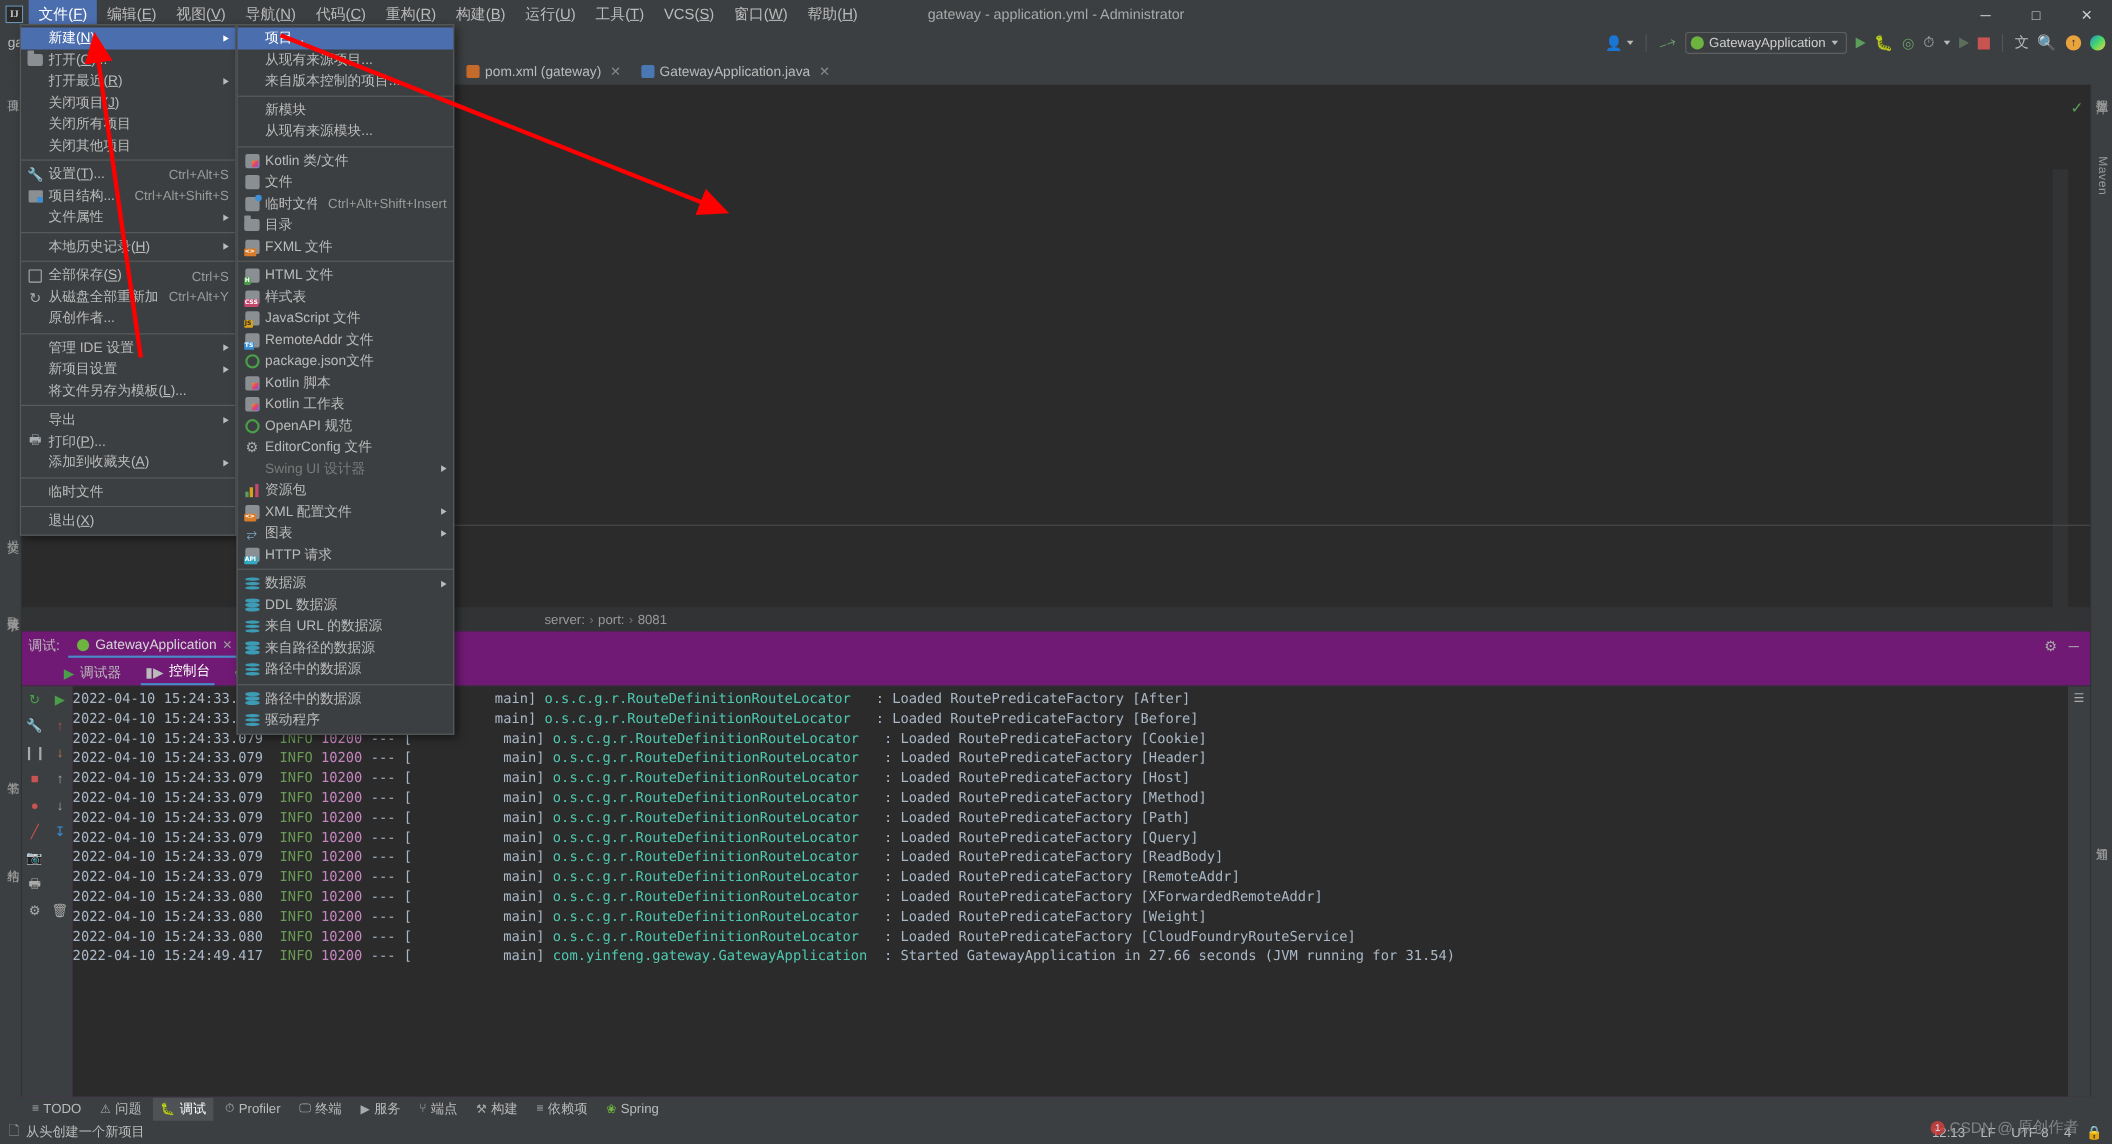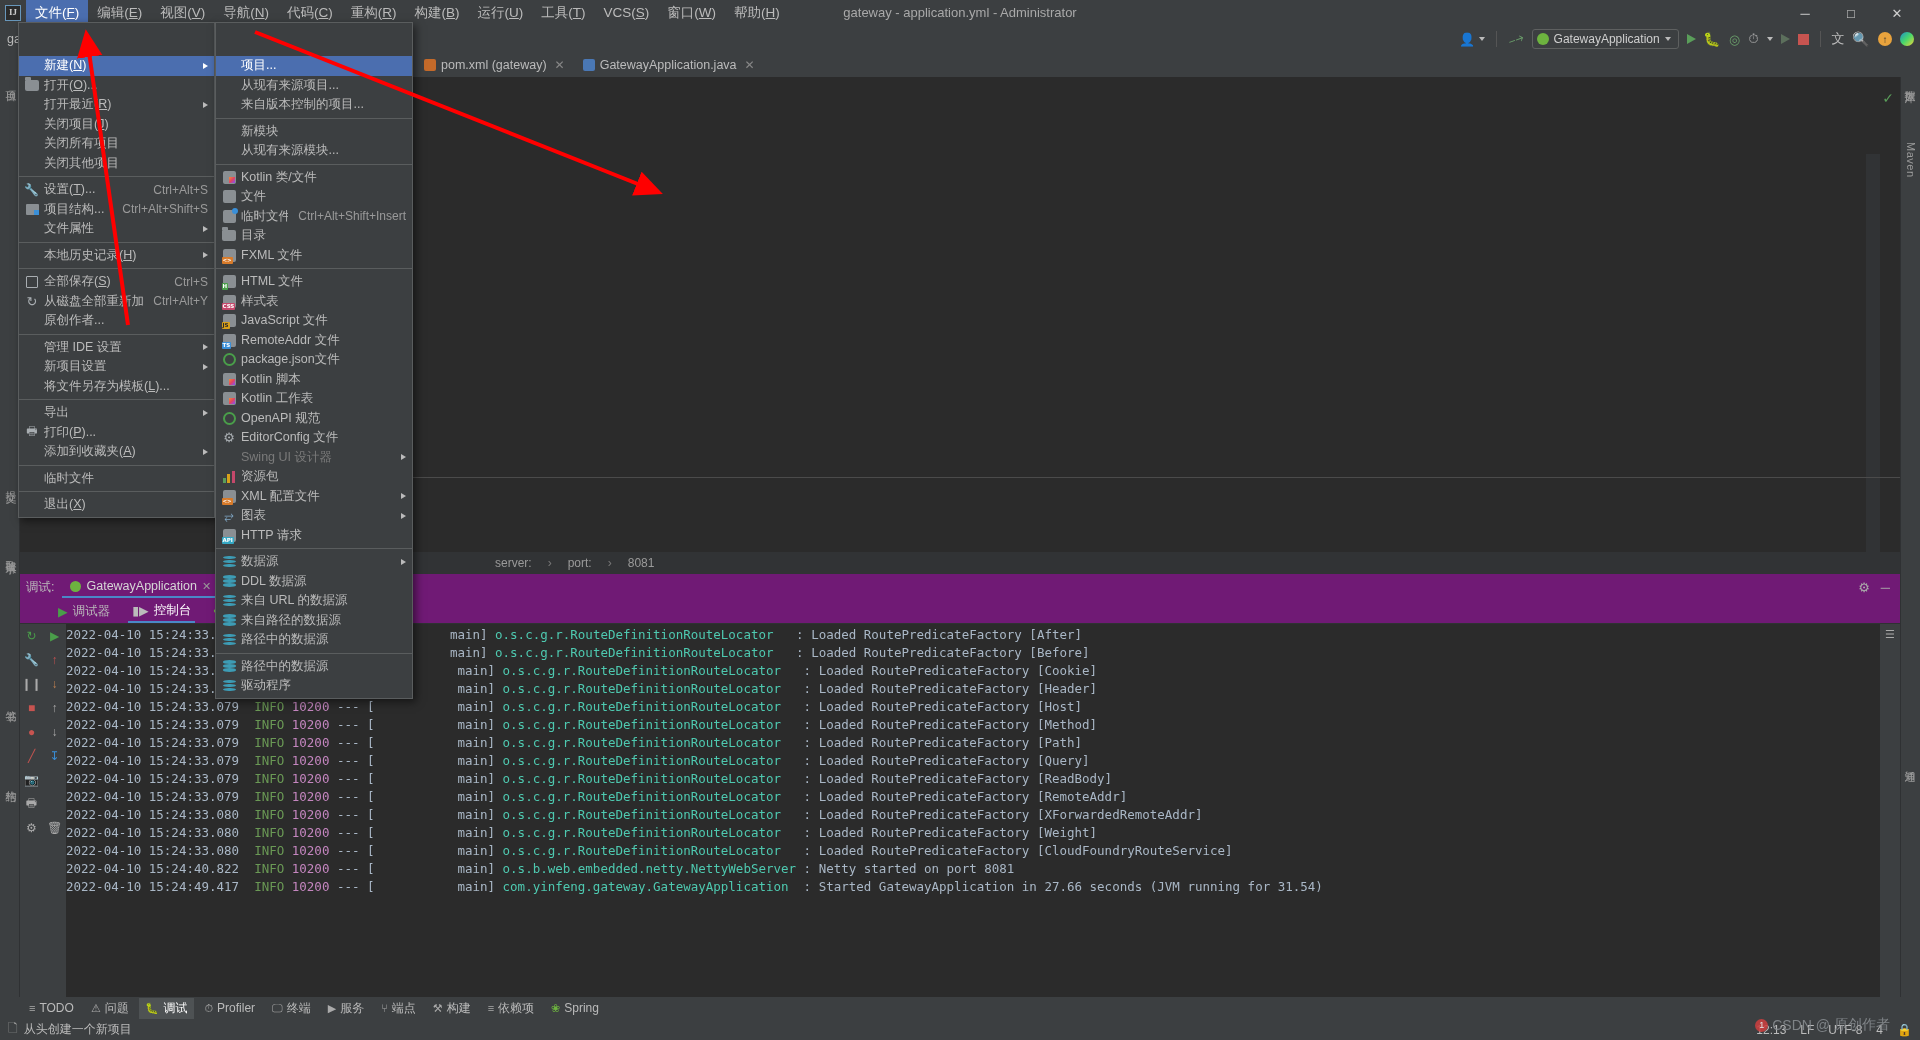--- a/index.html
+++ b/index.html
@@ -103,21 +103,21 @@
     color: #a9b7c6; padding-top: 110px; padding-left: 60px; white-space: pre;
   }
   .ln { display: block; height: 22px; }
   .yml-key { color: #a9b7c6; }
   .yml-val { color: #6a8759; }
   .editor-divider {
     position: absolute; left: 20px; top: 477px; width: 1880px; height: 1px; background: #4b4b4b;
   }
   .breadcrumbs-bot {
     position: absolute; left: 20px; top: 552px; width: 1880px; height: 22px;
-    background: #313335; display: flex; align-items: center; gap: 16px;
+    background: #313335; display: flex; align-items: center; gap: 4px;
     font-size: 12px; color: #9a9a9a; padding-left: 475px;
   }
   .gutter-right {
     position: absolute; right: 20px; top: 77px; width: 14px; height: 470px; background: #313335;
   }
   .check-mark { position: absolute; right: 26px; top: 90px; color: #5a9e5a; font-size: 14px; }
 
   
   .debugpanel {
     position: absolute; left: 20px; top: 574px; width: 1880px; height: 423px;
@@ -187,21 +187,21 @@
   .menu {
     position: absolute; background: #3c3f41; border: 1px solid #5a5d5e;
     box-shadow: 3px 3px 8px rgba(0,0,0,0.5); z-index: 60; padding: 2px 0;
   }
   #file-menu { left: 18px; top: 22px; width: 197px; }
   #new-menu  { left: 215px; top: 22px; width: 198px; }
   .mrow {
     display: flex; align-items: center; height: 19.5px; padding: 0 6px 0 4px;
     font-size: 12.5px; color: #bbbbbb; white-space: nowrap; position: relative;
   }
-  .mrow.hl { background: #4b6eaf; color: #ffffff; margin-top: 31px; }
+  .mrow.hl { background: #4b6eaf; color: #ffffff; }
   .mrow.disabled { color: #7a7a7a; }
   .mrow .mi-icon {
     width: 18px; min-width: 18px; display: flex; align-items: center; justify-content: center;
     font-size: 11px; margin-right: 3px;
   }
   .mrow .mi-label { flex: 1; overflow: hidden; text-overflow: clip; }
   .mrow .mi-acc { color: #9a9a9a; font-size: 12px; padding-left: 10px; }
   .mrow .mi-arrow {
     position: absolute; right: 6px; width: 0; height: 0;
     border-left: 5px solid #bbbbbb; border-top: 3.5px solid transparent; border-bottom: 3.5px solid transparent;
@@ -422,21 +422,20 @@
         <div class="logline"><span class="c-date">2022-04-10 15:24:33.079</span>  <span class="c-info">INFO</span> <span class="c-pid">10200</span> <span class="c-dash">--- [</span><span class="c-thread">           main</span><span class="c-dash">] </span><span class="c-logger">o.s.c.g.r.RouteDefinitionRouteLocator   </span><span class="c-msg">: Loaded RoutePredicateFactory [Header]</span></div>
         <div class="logline"><span class="c-date">2022-04-10 15:24:33.079</span>  <span class="c-info">INFO</span> <span class="c-pid">10200</span> <span class="c-dash">--- [</span><span class="c-thread">           main</span><span class="c-dash">] </span><span class="c-logger">o.s.c.g.r.RouteDefinitionRouteLocator   </span><span class="c-msg">: Loaded RoutePredicateFactory [Host]</span></div>
         <div class="logline"><span class="c-date">2022-04-10 15:24:33.079</span>  <span class="c-info">INFO</span> <span class="c-pid">10200</span> <span class="c-dash">--- [</span><span class="c-thread">           main</span><span class="c-dash">] </span><span class="c-logger">o.s.c.g.r.RouteDefinitionRouteLocator   </span><span class="c-msg">: Loaded RoutePredicateFactory [Method]</span></div>
         <div class="logline"><span class="c-date">2022-04-10 15:24:33.079</span>  <span class="c-info">INFO</span> <span class="c-pid">10200</span> <span class="c-dash">--- [</span><span class="c-thread">           main</span><span class="c-dash">] </span><span class="c-logger">o.s.c.g.r.RouteDefinitionRouteLocator   </span><span class="c-msg">: Loaded RoutePredicateFactory [Path]</span></div>
         <div class="logline"><span class="c-date">2022-04-10 15:24:33.079</span>  <span class="c-info">INFO</span> <span class="c-pid">10200</span> <span class="c-dash">--- [</span><span class="c-thread">           main</span><span class="c-dash">] </span><span class="c-logger">o.s.c.g.r.RouteDefinitionRouteLocator   </span><span class="c-msg">: Loaded RoutePredicateFactory [Query]</span></div>
         <div class="logline"><span class="c-date">2022-04-10 15:24:33.079</span>  <span class="c-info">INFO</span> <span class="c-pid">10200</span> <span class="c-dash">--- [</span><span class="c-thread">           main</span><span class="c-dash">] </span><span class="c-logger">o.s.c.g.r.RouteDefinitionRouteLocator   </span><span class="c-msg">: Loaded RoutePredicateFactory [ReadBody]</span></div>
         <div class="logline"><span class="c-date">2022-04-10 15:24:33.079</span>  <span class="c-info">INFO</span> <span class="c-pid">10200</span> <span class="c-dash">--- [</span><span class="c-thread">           main</span><span class="c-dash">] </span><span class="c-logger">o.s.c.g.r.RouteDefinitionRouteLocator   </span><span class="c-msg">: Loaded RoutePredicateFactory [RemoteAddr]</span></div>
         <div class="logline"><span class="c-date">2022-04-10 15:24:33.080</span>  <span class="c-info">INFO</span> <span class="c-pid">10200</span> <span class="c-dash">--- [</span><span class="c-thread">           main</span><span class="c-dash">] </span><span class="c-logger">o.s.c.g.r.RouteDefinitionRouteLocator   </span><span class="c-msg">: Loaded RoutePredicateFactory [XForwardedRemoteAddr]</span></div>
         <div class="logline"><span class="c-date">2022-04-10 15:24:33.080</span>  <span class="c-info">INFO</span> <span class="c-pid">10200</span> <span class="c-dash">--- [</span><span class="c-thread">           main</span><span class="c-dash">] </span><span class="c-logger">o.s.c.g.r.RouteDefinitionRouteLocator   </span><span class="c-msg">: Loaded RoutePredicateFactory [Weight]</span></div>
         <div class="logline"><span class="c-date">2022-04-10 15:24:33.080</span>  <span class="c-info">INFO</span> <span class="c-pid">10200</span> <span class="c-dash">--- [</span><span class="c-thread">           main</span><span class="c-dash">] </span><span class="c-logger">o.s.c.g.r.RouteDefinitionRouteLocator   </span><span class="c-msg">: Loaded RoutePredicateFactory [CloudFoundryRouteService]</span></div>
-        <div class="logline"><span class="c-date">2022-04-10 15:24:40.822</span>  <span class="c-info">INFO</span> <span class="c-pid">10200</span> <span class="c-dash">--- [</span><span class="c-thread">           main</span><span class="c-dash">] </span><span class="c-logger">o.s.b.web.embedded.netty.NettyWebServer </span><span class="c-msg">: Netty started on port 8081</span></div>
         <div class="logline"><span class="c-date">2022-04-10 15:24:49.417</span>  <span class="c-info">INFO</span> <span class="c-pid">10200</span> <span class="c-dash">--- [</span><span class="c-thread">           main</span><span class="c-dash">] </span><span class="c-logger">com.yinfeng.gateway.GatewayApplication  </span><span class="c-msg">: Started GatewayApplication in 27.66 seconds (JVM running for 31.54)</span></div>
       </div>
     <div class="console-right">
       <div style="margin:4px auto;width:12px;height:12px;color:#aaa;font-size:11px;text-align:center;">☰</div>
     </div>
   </div>
 
   <div class="toolwindowbar" id="twb-host">
       <div class="twb-item">
         <span style="font-size: 11px; color: rgb(170, 170, 170);">≡</span>

